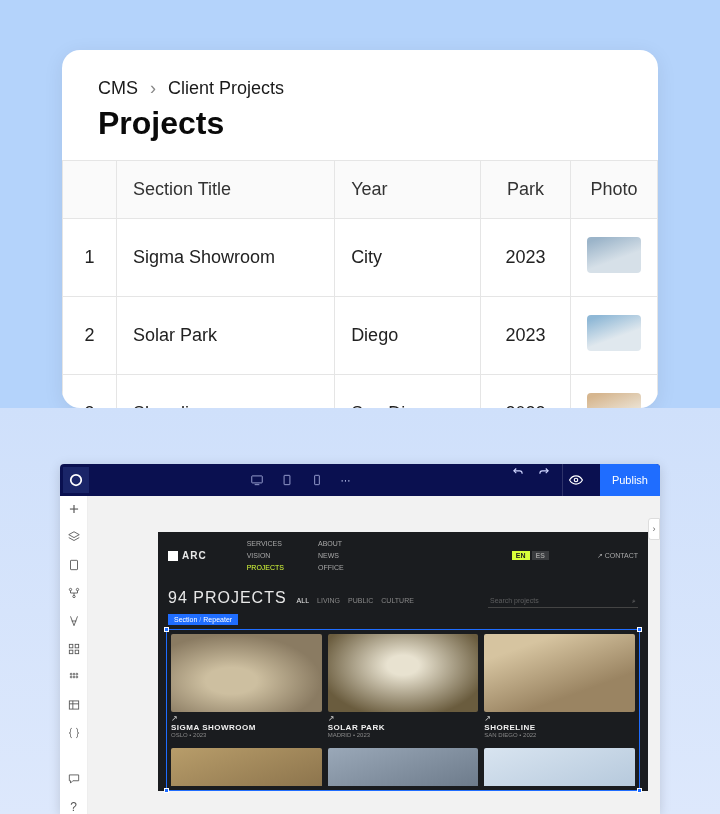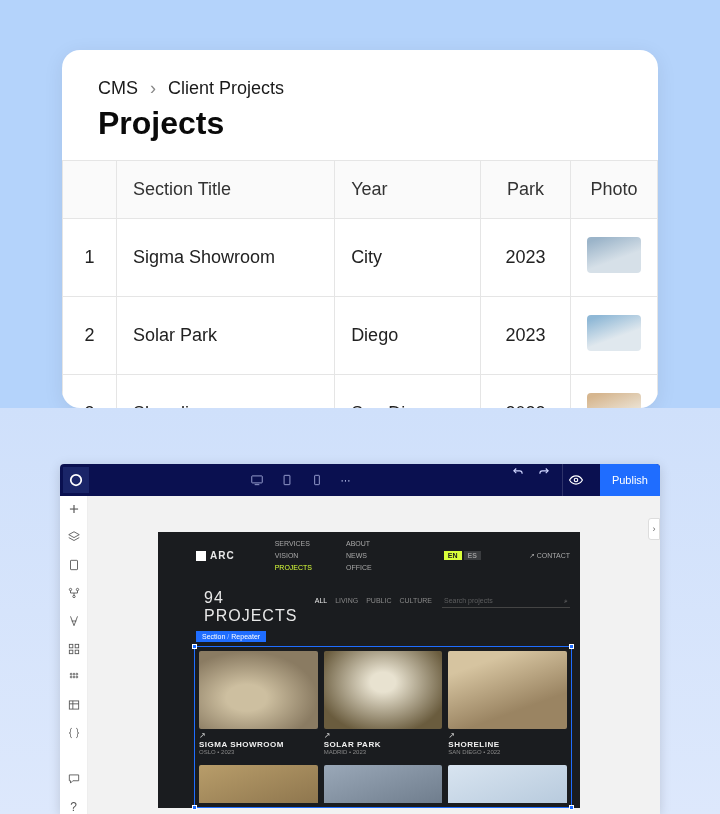--- a/index.html
+++ b/index.html
@@ -38,33 +38,33 @@
 .eye-box { width: 28px; height: 32px; display: flex; align-items: center; justify-content: center; border-left: 1px solid rgba(255,255,255,0.15); }
 .publish { background: #1f6dff; height: 32px; padding: 0 12px; display: flex; align-items: center; font-size: 11px; color: #fff; }
 
 .editor-body { display: flex; height: calc(100% - 32px); }
 .left-rail { width: 28px; background: #fff; border-right: 1px solid #eee; display: flex; flex-direction: column; align-items: center; padding-top: 6px; gap: 14px; }
 .rail-icon { width: 14px; height: 14px; color: #555; }
 .rail-spacer { flex: 1; }
 .canvas { flex: 1; background: #f2f2f2; position: relative; overflow: hidden; }
 .right-handle { position: absolute; right: 0; top: 22px; width: 12px; height: 22px; background: #fff; border: 1px solid #ddd; border-radius: 3px 0 0 3px; display: flex; align-items: center; justify-content: center; font-size: 9px; color: #666; }
 
-.site { position: absolute; top: 36px; left: 70px; width: 422px; background: #1a1c1f; color: #e8e8e8; font-size: 8px; padding-left: 28px; }
+.site { position: absolute; top: 36px; left: 70px; width: 490px; background: #1a1c1f; color: #e8e8e8; font-size: 8px; }
 .site-header { display: flex; align-items: center; padding: 8px 10px 4px; gap: 40px; }
 .site-logo { display: flex; align-items: center; gap: 4px; font-weight: 700; font-size: 10px; letter-spacing: 1px; }
 .site-logo-mark { width: 10px; height: 10px; background: #fff; }
 .site-nav { display: flex; gap: 34px; font-size: 7px; color: #a8a8a8; }
 .site-nav-col { display: flex; flex-direction: column; gap: 5px; }
 .site-nav-col .active { color: #d9ff3a; }
 .site-lang { display: flex; gap: 2px; margin-left: auto; }
 .lang-pill { background: #d9ff3a; color: #1a1c1f; padding: 1px 4px; font-size: 7px; font-weight: 600; }
 .lang-pill.inactive { background: #3a3c3f; color: #999; }
 .contact { font-size: 7px; color: #a8a8a8; margin-left: 8px; }
 
-.site-titlebar { display: flex; align-items: baseline; padding: 14px 10px 6px; gap: 10px; margin-left: 8px; }
+.site-titlebar { display: flex; align-items: baseline; padding: 14px 10px 6px; gap: 10px; }
 .proj-count { font-size: 16px; font-weight: 300; letter-spacing: 1px; }
 .filter-tabs { display: flex; gap: 8px; font-size: 7px; color: #888; }
 .filter-tabs .on { color: #e8e8e8; }
 .search-box { margin-left: auto; width: 150px; height: 14px; border: none; border-bottom: 1px solid #444; background: transparent; color: #888; font-size: 7px; padding: 0 2px; display: flex; align-items: center; justify-content: space-between; }
 
 .breadcrumb-tag { margin: 0 0 4px 10px; display: inline-block; background: #1f6dff; color: #fff; font-size: 7px; padding: 2px 6px; }
 .breadcrumb-tag .sep { opacity: 0.6; margin: 0 2px; }
 
 .gallery { border: 1.5px solid #1f6dff; margin: 0 8px; padding: 4px; display: grid; grid-template-columns: repeat(3,1fr); gap: 6px; position: relative; }
 .sel-dot { position: absolute; width: 5px; height: 5px; background: #1f6dff; border: 1px solid #fff; }

